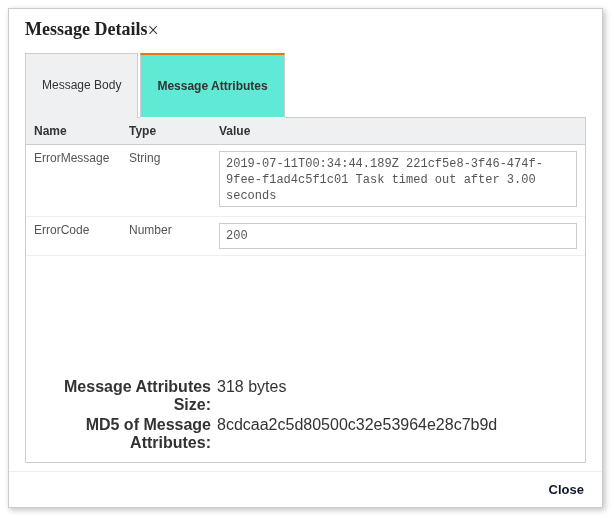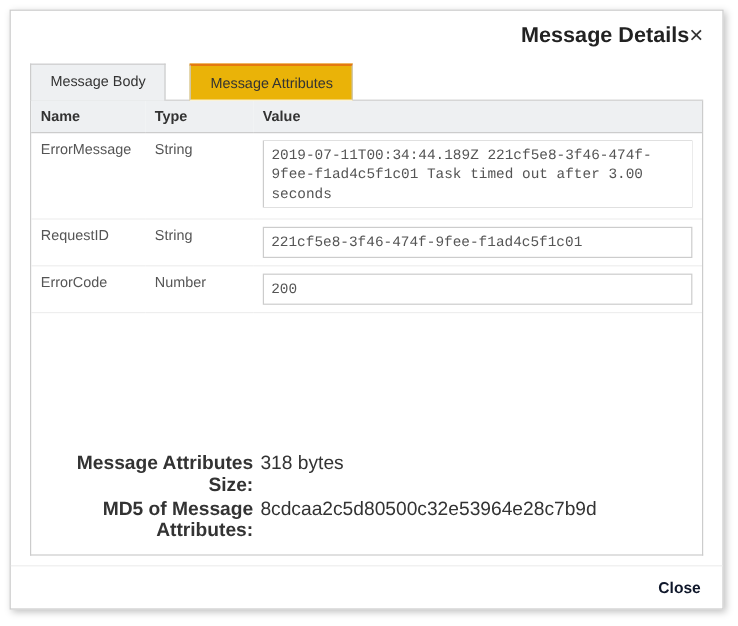--- a/index.html
+++ b/index.html
@@ -18,22 +18,23 @@
     width: 595px;
     height: 500px;
     margin: 8px;
     background: #fff;
     display: flex;
     flex-direction: column;
   }
   .dialog-header {
     padding: 10px 16px 8px 16px;
     display: flex;
-    justify-content: flex-end;
+    justify-content: flex-start;
     align-items: center;
+    font-family: Liberation Serif, serif;
   }
   .dialog-title {
     font-size: 18px;
     font-weight: bold;
     color: #222;
   }
   .close-x {
     font-size: 20px;
     font-weight: normal;
     cursor: pointer;
@@ -42,35 +43,35 @@
   }
   .tabs {
     display: flex;
     padding: 0 16px;
     border-bottom: 1px solid #ccc;
     margin: 4px 16px 0 16px;
     padding: 0;
     position: relative;
   }
   .tab {
-    padding: 7px 16px;
+    padding: 24px 16px;
     border: 1px solid #ccc;
     border-bottom: none;
     background: #eef0f2;
     font-size: 12px;
     cursor: pointer;
-    margin-right: 20px;
+    margin-right: 2px;
     color: #333;
     position: relative;
     top: 1px;
   }
   .tab.active {
-    background: #eab308;
+    background: #5eead4;
     border-top: 2px solid #e47911;
-    font-weight: normal;
+    font-weight: bold;
     border-bottom: 1px solid #fff;
   }
   .content-wrap {
     margin: 0 16px 8px 16px;
     border: 1px solid #ccc;
     border-top: none;
     flex: 1;
     display: flex;
     flex-direction: column;
     padding: 0;
@@ -173,27 +174,20 @@
         </thead>
         <tbody>
           <tr>
             <td>ErrorMessage</td>
             <td>String</td>
             <td>
               <textarea readonly="" class="val-box multi" style="">2019-07-11T00:34:44.189Z 221cf5e8-3f46-474f-9fee-f1ad4c5f1c01 Task timed out after 3.00 seconds</textarea>
             </td>
           </tr>
           <tr>
-            <td>RequestID</td>
-            <td>String</td>
-            <td>
-              <input readonly="" class="val-box single" value="221cf5e8-3f46-474f-9fee-f1ad4c5f1c01" style="">
-            </td>
-          </tr>
-          <tr>
             <td>ErrorCode</td>
             <td>Number</td>
             <td>
               <input readonly="" class="val-box single" value="200" style="">
             </td>
           </tr>
         </tbody>
       </table>
     </div>
 

